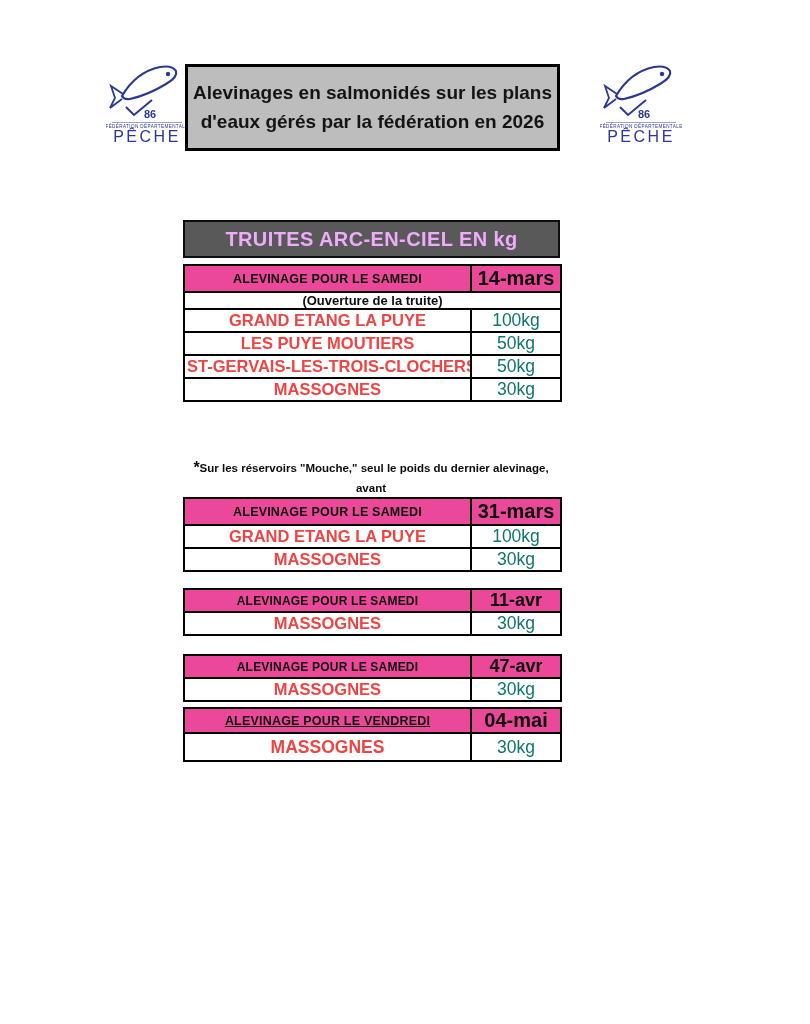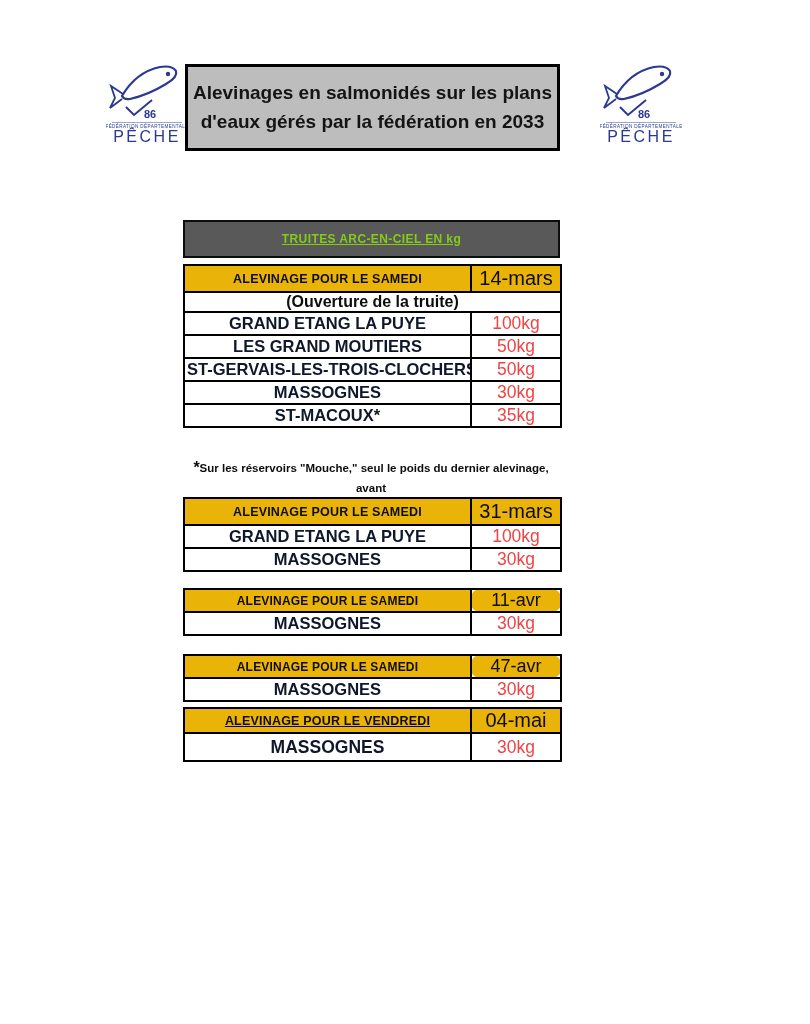--- a/index.html
+++ b/index.html
@@ -15,45 +15,45 @@
   .title-box {
     position:absolute; left:185px; top:64px; width:375px; height:87px;
     box-sizing:border-box; background:#bdbdbd; border:3px solid #000000;
     display:flex; flex-direction:column; justify-content:center; align-items:center;
     font-weight:bold; font-size:19px; color:#141414; line-height:1.5; 
   }
   
   .banner {
     position:absolute; left:183px; top:220px; width:377px; height:38px;
     box-sizing:border-box; background:#595959; border:2px solid #0d0d0d;
-    color:#84cc16; font-weight:bold; font-size:12px; letter-spacing:0.4px;
-    display:flex; align-items:center; justify-content:center;text-decoration:underline;
+    color:#f0abfc; font-weight:bold; font-size:20px; letter-spacing:0.4px;
+    display:flex; align-items:center; justify-content:center;
   }
   
   table.sched {
     position:absolute; left:183px; width:377px;
     border-collapse:collapse; table-layout:fixed;
   }
   table.sched td {
     border:2px solid #000000; padding:0 2px; text-align:center;
     vertical-align:middle; box-sizing:border-box; overflow:hidden; white-space:nowrap;
   }
-  .sched .hdr { background:#eab308; }
+  .sched .hdr { background:#ec4899; }
   .sched .hdr-label { font-weight:bold; font-size:12.5px; letter-spacing:0.2px; color:#0d0d0d; height:27px; }
-  .sched .hdr-date  { font-weight:normal; font-size:20px; color:#0d0d0d; }
-  .sched .note-cell { font-weight:bold; font-size:16px; height:15px; color:#0d0d0d; }
-  .sched .name-cell { font-weight:bold; font-size:16.5px; height:21px; color:#0f172a; }
-  .sched .qty-cell  { font-weight:normal; font-size:17.5px; color:#ef4444; }
+  .sched .hdr-date  { font-weight:bold; font-size:20px; color:#0d0d0d; }
+  .sched .note-cell { font-weight:bold; font-size:13px; height:15px; color:#0d0d0d; }
+  .sched .name-cell { font-weight:bold; font-size:16.5px; height:21px; color:#ef4444; }
+  .sched .qty-cell  { font-weight:normal; font-size:17.5px; color:#0f766e; }
   #table-1 { top:264px; }
   #table-2 { top:497px; }
   #table-3 { top:588px; }
   #table-4 { top:654px; }
   #table-5 { top:707px; }
   .t-small .hdr-label { height:22px; font-size:12px; }
-  .t-small .hdr-date  { font-size:18px;border-radius:9px; }
+  .t-small .hdr-date  { font-size:18px; }
   .t-small .name-cell { height:19px; }
   .t-last .hdr-label  { height:23px;text-decoration:underline; }
   .t-last .name-cell  { height:28px; font-size:17.5px; }
   
   .footnote {
     position:absolute; left:178px; top:456px; width:386px; text-align:center;
     font-weight:bold; font-size:11.5px; color:#0d0d0d; line-height:1.5;
   }
   .footnote .ast { font-size:16px; vertical-align:-1px; }
   
@@ -74,21 +74,21 @@
       <circle cx="62" cy="14" r="2.2" fill="#2b3990"></circle>
       <text x="38" y="58" font-size="11" font-weight="bold" fill="#2b3990" font-family="Liberation Sans, sans-serif">86</text>
       <line x1="6" y1="62.5" x2="76" y2="62.5" stroke="#9aa7c7" stroke-width="1"></line>
       <text x="41" y="67.5" font-size="4.6" fill="#2b3990" text-anchor="middle" letter-spacing="0.4" font-family="Liberation Sans, sans-serif">FÉDÉRATION DÉPARTEMENTALE</text>
       <text x="41" y="82" font-size="16" fill="#2b3990" text-anchor="middle" letter-spacing="2.5" font-family="Liberation Sans, sans-serif">PÊCHE</text>
     </svg>
   </div>
 
   <div class="title-box">
     <div>Alevinages en salmonidés sur les plans</div>
-    <div>d'eaux gérés par la fédération en 2033</div>
+    <div>d'eaux gérés par la fédération en 2026</div>
   </div>
 
   <div class="logo logo-right">
     <svg viewBox="0 0 82 86">
       <g stroke="#2b3990" fill="none" stroke-width="2.2">
         <path d="M 16,36 Q 30,12 54,7 Q 66,5 70,11 Q 72,17 60,24 Q 42,35 24,39 Q 18,40 16,36 Z"></path>
         <path d="M 17,34 L 5,26 L 9,38 L 4,48 L 16,39" stroke-width="1.8"></path>
         <path d="M 20,47 L 28,55 L 46,40" stroke-width="2"></path>
       </g>
       <circle cx="62" cy="14" r="2.2" fill="#2b3990"></circle>
@@ -112,34 +112,30 @@
       <td class="hdr hdr-date">14-mars</td>
     </tr>
     <tr>
       <td class="note-cell" colspan="2">(Ouverture de la truite)</td>
     </tr>
     <tr>
       <td class="name-cell">GRAND ETANG LA PUYE</td>
       <td class="qty-cell">100kg</td>
     </tr>
     <tr>
-      <td class="name-cell">LES GRAND MOUTIERS</td>
+      <td class="name-cell">LES PUYE MOUTIERS</td>
       <td class="qty-cell">50kg</td>
     </tr>
     <tr>
       <td class="name-cell">ST-GERVAIS-LES-TROIS-CLOCHERS</td>
       <td class="qty-cell">50kg</td>
     </tr>
     <tr>
       <td class="name-cell">MASSOGNES</td>
       <td class="qty-cell">30kg</td>
-    </tr>
-    <tr>
-      <td class="name-cell">ST-MACOUX*</td>
-      <td class="qty-cell">35kg</td>
     </tr>
   </tbody>
     </table>
 
   <div class="footnote">
     <span class="ast">*</span><span>Sur les réservoirs "Mouche," seul le poids du dernier alevinage, avant</span><br>
     <span>l'ouverture, est indiqué dans le tableau ci-dessus.</span>
   </div>
 
   <table class="sched" id="table-2">

